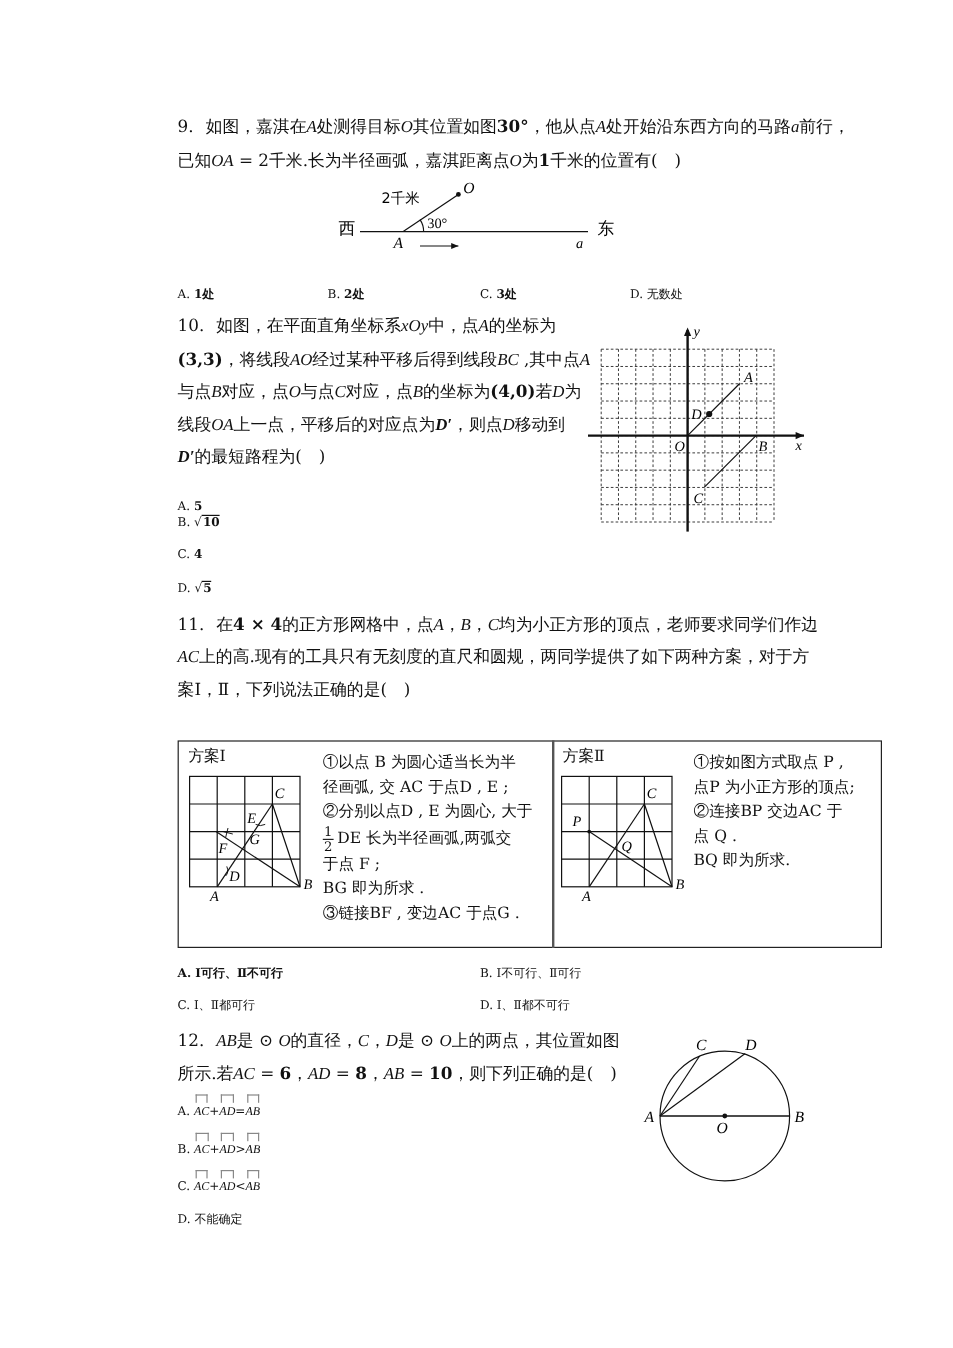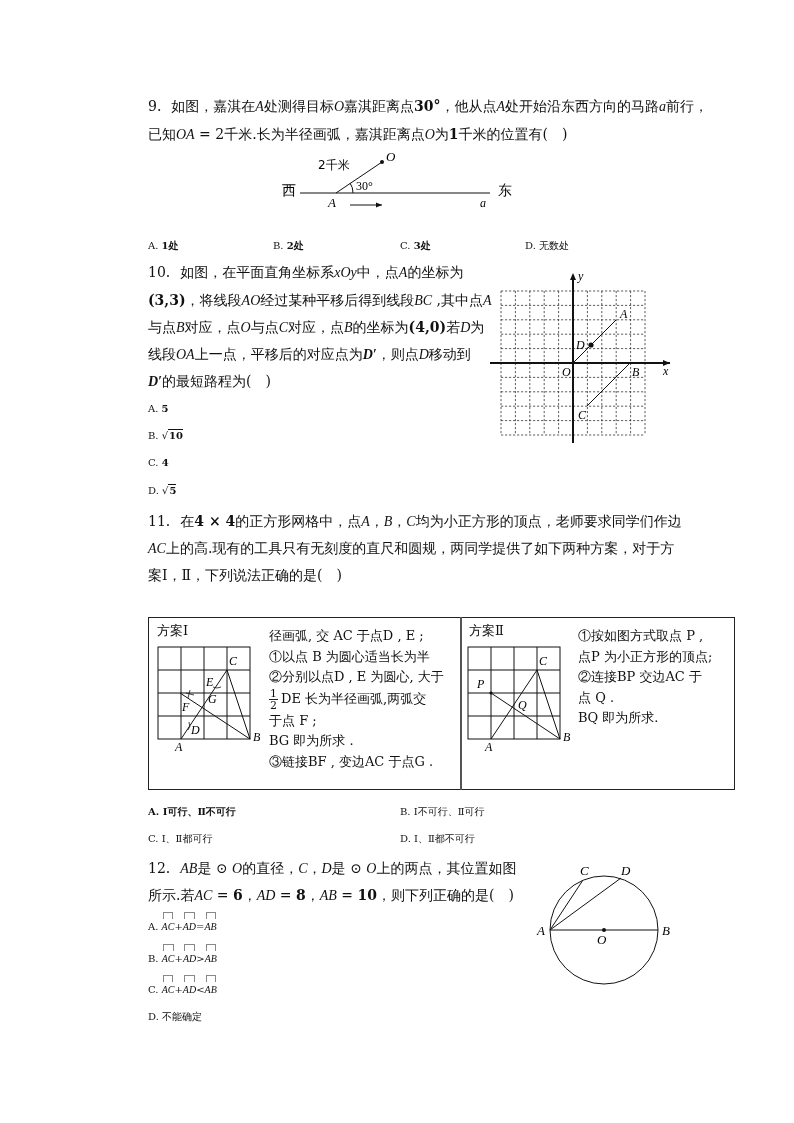--- a/index.html
+++ b/index.html
@@ -23,21 +23,21 @@
   .arc { display:inline-block; position:relative; font-style:italic; font-family:"Liberation Serif", serif; padding-top:3px; }
   .arc::before { content:""; position:absolute; left:1px; right:1px; top:-2px; height:6px;
                  border:1px solid #888; border-bottom:none; }
   .sqrt { display:inline-block;text-align:right; }
   .sqrt .rad { border-top:1px solid #111; padding-left:1px; }
 </style>
 </head>
 <body>
 
 <div class="line" style="left:148px;top:96px;">
-  <span class="qnum">9.</span><span>如图，嘉淇在</span><span class="it">A</span><span>处测得目标</span><span class="it">O</span><span>嘉淇距离点</span><span class="b">30°</span><span>，他从点</span><span class="it">A</span><span>处开始沿东西方向的马路</span><span class="it">a</span><span>前行，</span>
+  <span class="qnum">9.</span><span>如图，嘉淇在</span><span class="it">A</span><span>处测得目标</span><span class="it">O</span><span>其位置如图</span><span class="b">30°</span><span>，他从点</span><span class="it">A</span><span>处开始沿东西方向的马路</span><span class="it">a</span><span>前行，</span>
 </div>
 <div class="line" style="left:148px;top:124px;">
   <span>已知</span><span class="it">OA</span><span> = 2千米.长为半径画弧，嘉淇距离点</span><span class="it">O</span><span>为</span><span class="b">1</span><span>千米的位置有(　)</span>
 </div>
 
 <svg class="abs" style="left:270px;top:145px;" width="250" height="70">
   <text x="12" y="50" font-size="14" style="font-family:&quot;DejaVu Sans&quot;,sans-serif;">西</text>
   <line x1="30" y1="48" x2="220" y2="48" stroke="#111" stroke-width="1.2"></line>
   <text x="228" y="50" font-size="14" style="font-family:&quot;DejaVu Sans&quot;,sans-serif;">东</text>
   <line x1="66" y1="48" x2="112" y2="17" stroke="#111" stroke-width="1"></line>
@@ -66,21 +66,21 @@
 <div class="line" style="left:148px;top:317px;">
   <span>与点</span><span class="it">B</span><span>对应，点</span><span class="it">O</span><span>与点</span><span class="it">C</span><span>对应，点</span><span class="it">B</span><span>的坐标为</span><span class="b">(4,0)</span><span>若</span><span class="it">D</span><span>为</span>
 </div>
 <div class="line" style="left:148px;top:344px;">
   <span>线段</span><span class="it">OA</span><span>上一点，平移后的对应点为</span><span class="it b">D′</span><span>，则点</span><span class="it">D</span><span>移动到</span>
 </div>
 <div class="line" style="left:148px;top:371px;">
   <span class="it b">D′</span><span>的最短路程为(　)</span>
 </div>
 
-<div class="opt" style="left:148px;top:399px;"><span>A.</span> <span class="b">5</span></div>
+<div class="opt" style="left:148px;top:413px;"><span>A.</span> <span class="b">5</span></div>
 <div class="opt" style="left:148px;top:426px;"><span>B.</span> <span class="sqrt">√<span class="rad b">10</span></span></div>
 <div class="opt" style="left:148px;top:453px;"><span>C.</span> <span class="b">4</span></div>
 <div class="opt" style="left:148px;top:481px;"><span>D.</span> <span class="sqrt">√<span class="rad b">5</span></span></div>
 
 <svg class="abs" style="left:490px;top:265px;" width="190" height="185">
   <g id="grid" stroke="#333" stroke-width="0.8" stroke-dasharray="2.2,1.8" fill="none">
       <line x1="11" x2="11" y1="26" y2="170"></line>
       <line y1="26" y2="26" x1="11" x2="155"></line>
       <line x1="25.4" x2="25.4" y1="26" y2="170"></line>
       <line y1="40.4" y2="40.4" x1="11" x2="155"></line>
@@ -151,22 +151,22 @@
   <path d="M 58 42 Q 62 44 66 42" stroke="#111" stroke-width="0.8" fill="none"></path>
   <text x="74" y="20" font-size="12" font-style="italic">C</text>
   <text x="51" y="41" font-size="12" font-style="italic">E</text>
   <text x="53" y="58" font-size="12" font-style="italic">G</text>
   <text x="27" y="66" font-size="12" font-style="italic">F</text>
   <text x="36" y="89" font-size="12" font-style="italic">D</text>
   <text x="20" y="106" font-size="12" font-style="italic">A</text>
   <text x="98" y="96" font-size="12" font-style="italic">B</text>
 </svg>
 <div class="plan-steps" style="left:269px;top:626px;">
+  <div>①以点 B 为圆心适当长为半</div>
   <div>径画弧, 交 AC 于点D , E ;</div>
-  <div>①以点 B 为圆心适当长为半</div>
   <div>②分别以点D , E 为圆心, 大于</div>
   <div><span class="frac"><span class="num">1</span><span>2</span></span><span>DE 长为半径画弧,两弧交</span></div>
   <div>于点 F ;</div>
   <div>BG 即为所求 .</div>
   <div>③链接BF , 变边AC 于点G .</div>
 </div>
 
 <div class="plan-title" style="left:469px;top:623px;">方案Ⅱ</div>
 <svg class="abs" style="left:465px;top:645px;" width="115" height="110">
   <g stroke="#111" stroke-width="1" fill="none">

